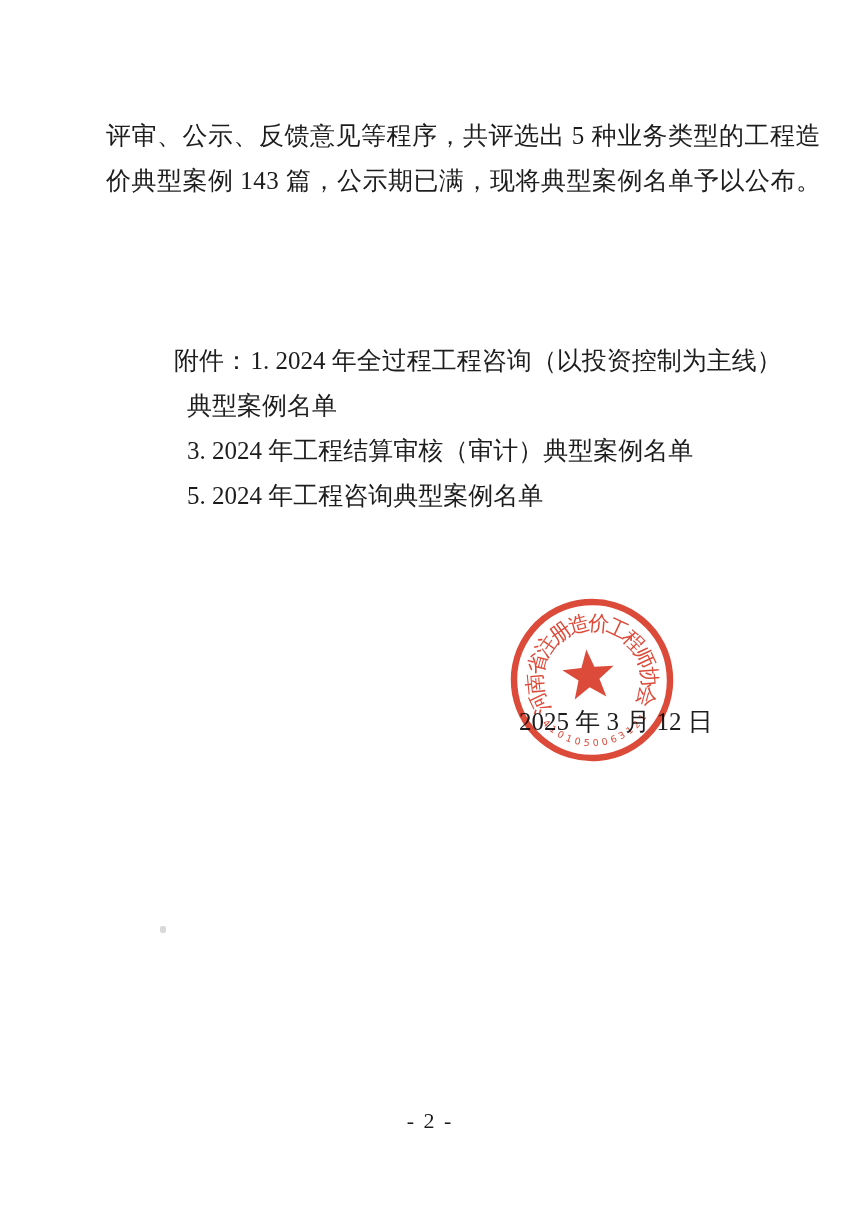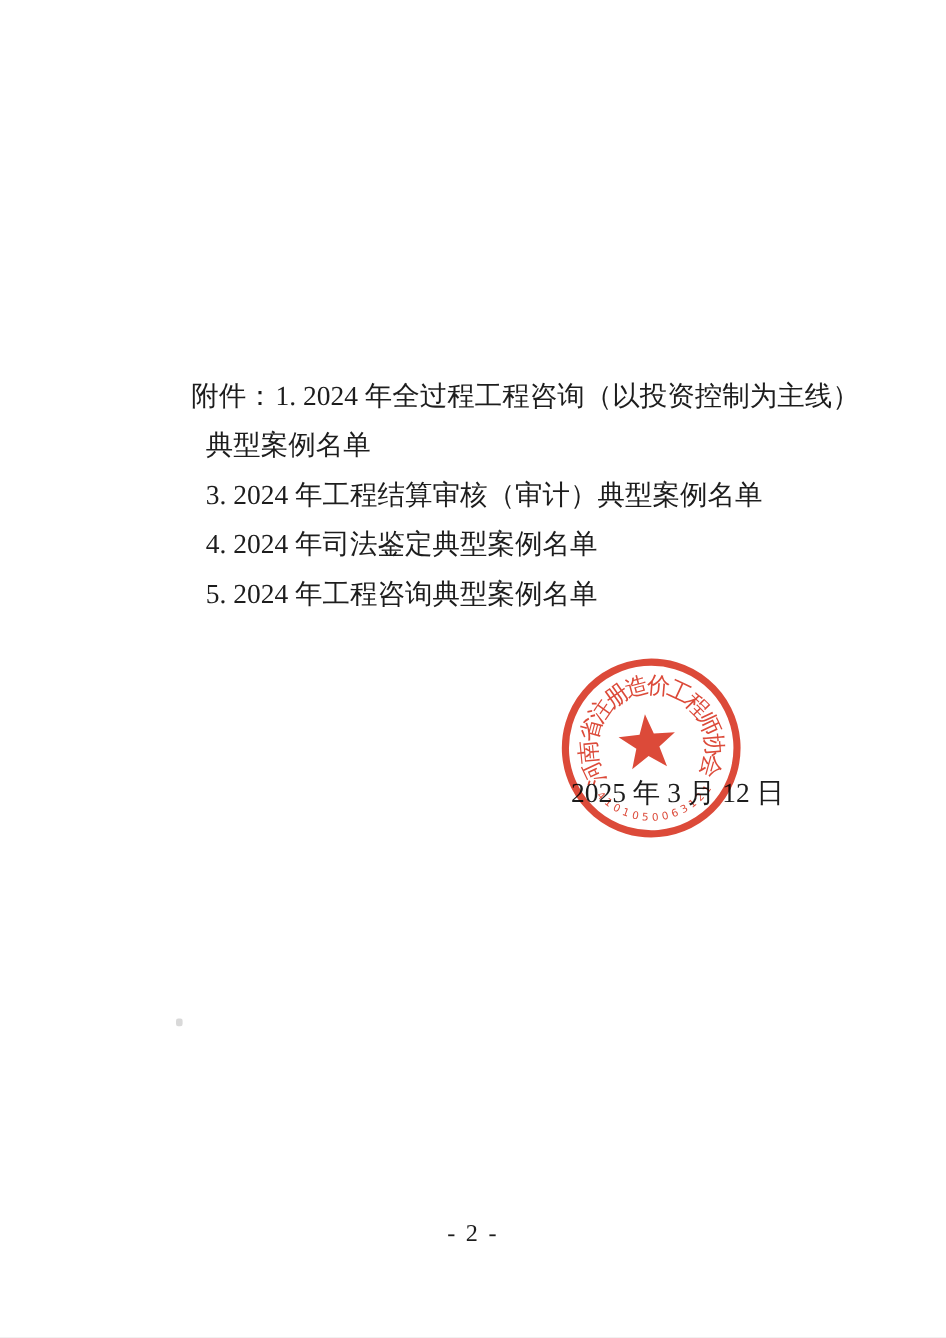--- a/index.html
+++ b/index.html
@@ -55,28 +55,31 @@
     background:#b9b9b9;
     opacity:0.55;
     border-radius:2px;
   }
 </style>
 </head>
 <body>
 
 <div class="page">
 
+  <div class="body-text">
+    <div class="body-line">评审、公示、反馈意见等程序，共评选出 5 种业务类型的工程造</div>
+    <div class="body-line">价典型案例 143 篇，公示期已满，现将典型案例名单予以公布。</div>
+  </div>
 
   <div class="attachment">
     <div class="att-first">
       <span class="attachment-label">附件：</span><span>1. 2024 年全过程工程咨询（以投资控制为主线）</span>
     </div>
     <div class="att-indent">典型案例名单</div>
     <div class="att-indent">3. 2024 年工程结算审核（审计）典型案例名单</div>
-    <div class="att-indent">4. 2024 年司法鉴定典型案例名单</div>
     <div class="att-indent">5. 2024 年工程咨询典型案例名单</div>
   </div>
 
   <div class="date-line">2025 年 3 月 12 日</div>
 
   <svg class="seal" viewBox="0 0 180 180" xmlns="http://www.w3.org/2000/svg" aria-hidden="true">
     <g transform="rotate(-5 90 90)">
       <circle cx="90" cy="90" r="78" fill="none" stroke-width="6.5" stroke="#d93a28"></circle>
       <polygon points="87,59 93.5,77.1 112.7,77.7 97.5,89.4 102.9,107.8 87,97 71.1,107.8 76.5,89.4 61.3,77.7 80.5,77.1" fill="#d93a28"></polygon>
       <path id="sealTopArc" d="M 46.7 115 A 50 50 0 1 1 133.3 115" fill="none"></path>

